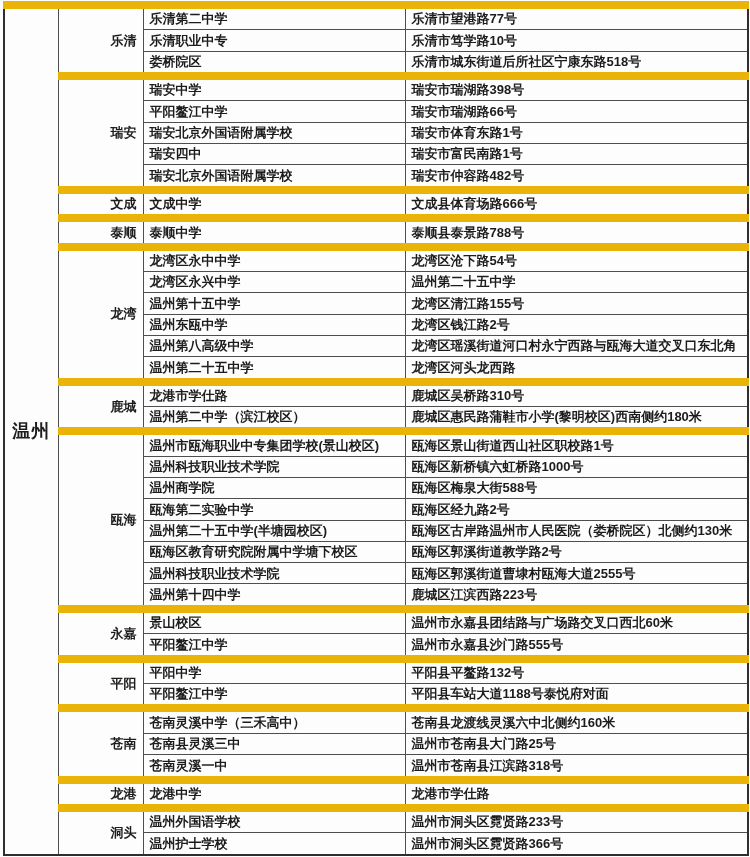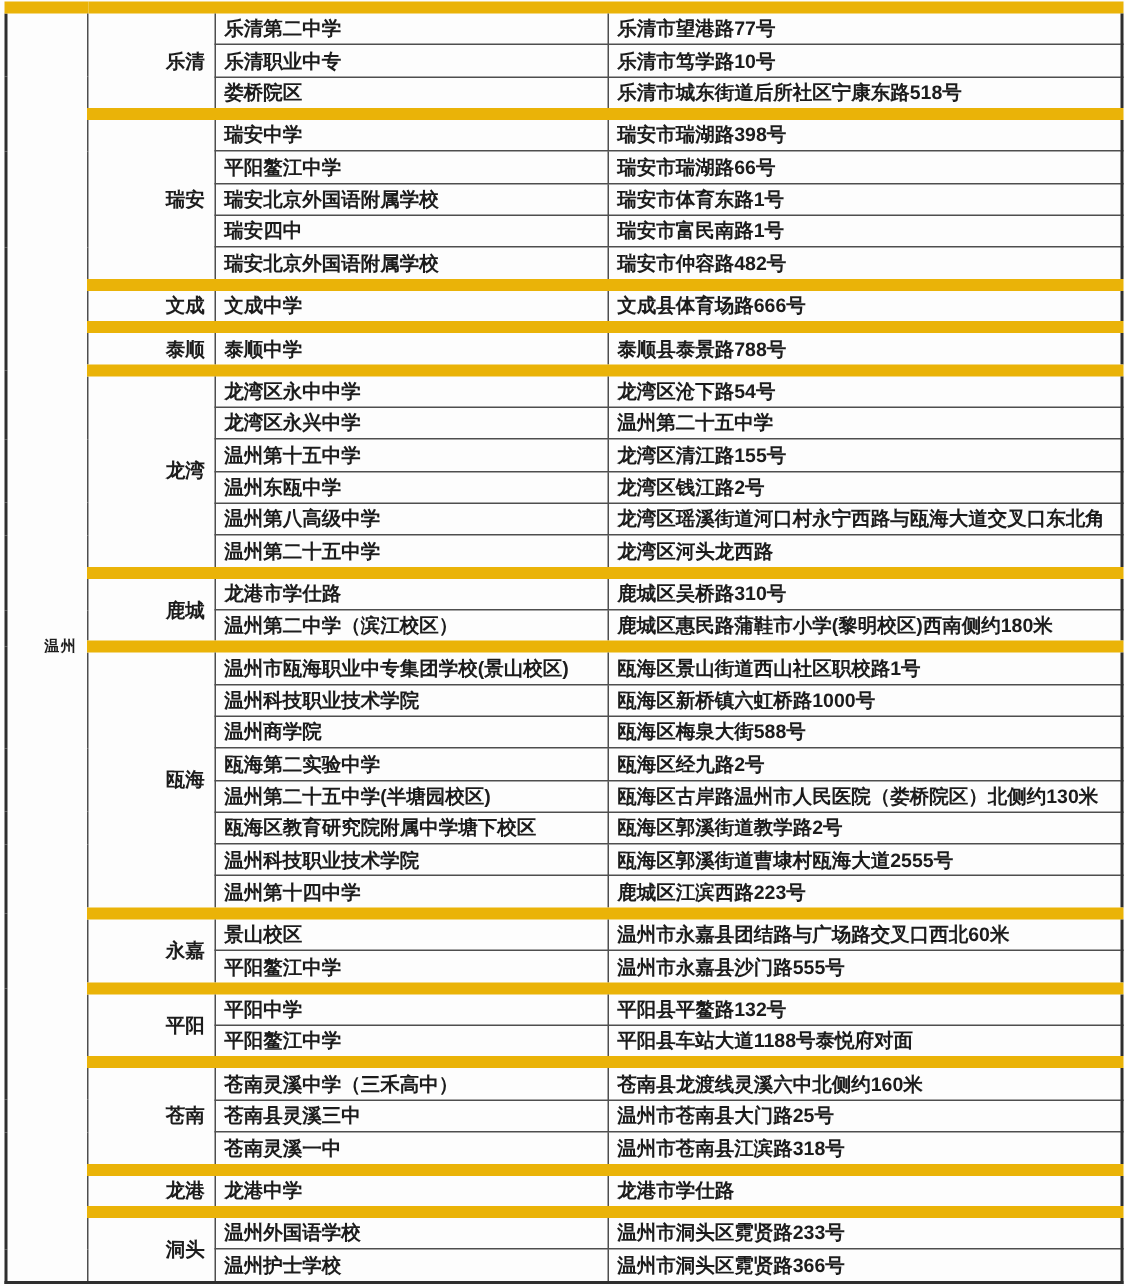--- a/index.html
+++ b/index.html
@@ -29,23 +29,23 @@
     white-space: nowrap;
     background: #fdfdfd;
     vertical-align: middle;
     line-height: 1.2;
   }
   col.c-city { width: 54px; }
   col.c-district { width: 85px; }
   col.c-school { width: 262px; }
   col.c-address { width: 343px; }
   td.city-cell {
-    text-align: right;
+    text-align: center;
     font-weight: 700;
-    font-size: 10px;
+    font-size: 18px;
     letter-spacing: 1px;
     margin-top: 35px;
   }
   td.district-cell {
     text-align: right;
     font-weight: 700;
   }
   td.school-cell, td.address-cell {
     text-align: left;
   }

